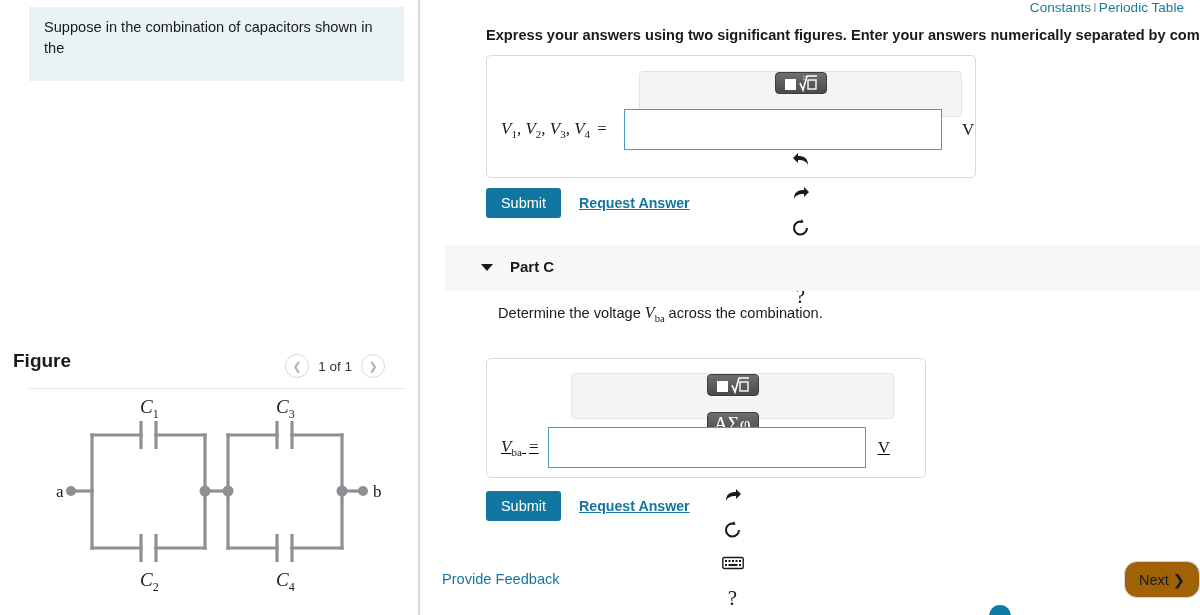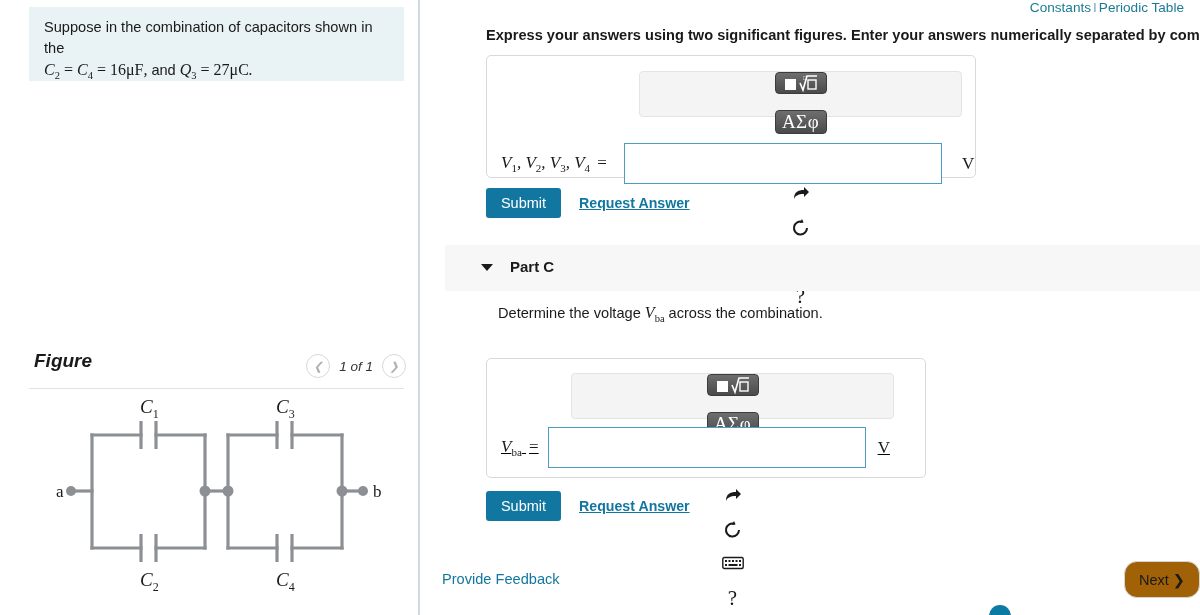--- a/index.html
+++ b/index.html
@@ -40,21 +40,21 @@
   }
   .mathr {
     font-family: "Liberation Serif", serif;
     font-style: normal; font-size: 16px;
   }
   .mathi sub, .mathr sub { font-size: 10.5px; font-style: normal; }
   .opeq { font-family: "Liberation Serif", serif; font-style: normal; font-size: 16px; }
 
   
   #figure-header {
-    position: absolute; left: 34px; top: 348px; width: 375px; height: 42px; font-style: italic;
+    position: absolute; left: 13px; top: 348px; width: 375px; height: 42px;
   }
   #figure-title {
     position: absolute; left: 0; top: 2px;
     font-size: 19px; font-weight: bold; color: #1a1a1a;
   }
   #figure-pager {
     position: absolute; right: 3px; top: 6px;
     display: flex; align-items: center; gap: 9px;
   }
   .pager-btn {
@@ -118,21 +118,21 @@
     display: flex; align-items: center; justify-content: center;
     color: #1a1a1a;
   }
   .tool-icon.help {
     font-size: 21px; font-family: "Liberation Serif", serif;
   }
 
   .answer-row {
     position: absolute; display: flex; align-items: center;
   }
-  #answer-row-b { left: 14px; top: 87px; gap: 8px; }
+  #answer-row-b { left: 14px; top: 53px; gap: 8px; }
   #answer-row-c { left: 14px; top: 68px; text-decoration: underline; }
   .ans-label {
     font-family: "Liberation Serif", serif; font-style: italic;
     font-size: 17px; color: #1a1a1a; white-space: nowrap;
   }
   .ans-label sub { font-size: 11px; font-style: normal; }
   .ans-label .eqsign { font-style: normal; padding-left: 3px; }
   .ans-input {
     border: 1px solid #4b9cc0; background: #fff;
     height: 41px; margin-left: 9px;
@@ -205,23 +205,20 @@
 </head>
 <body>
 
 <div id="root">
 
   <div id="left-panel">
 
     <div id="question-box">
       <div class="qtext">
         <span>Suppose in the combination of capacitors shown in the</span>
-      </div>
-      <div class="qtext">
-        <span class="mathi">C<sub>2</sub> <span class="opeq">=</span> C<sub>4</sub> <span class="opeq">=</span> <span class="mathr">16μF</span>, <span style="font-style:normal;font-family:'Liberation Sans',sans-serif;font-size:14.6px;">and</span> Q<sub>3</sub> <span class="opeq">=</span> <span class="mathr">27μC</span>.</span>
       </div>
     </div>
 
     <div id="figure-header">
       <div id="figure-title">Figure</div>
       <div id="figure-pager">
         <div class="pager-btn">❮</div>
         <div id="pager-label">1 of 1</div>
         <div class="pager-btn">❯</div>
       </div>

